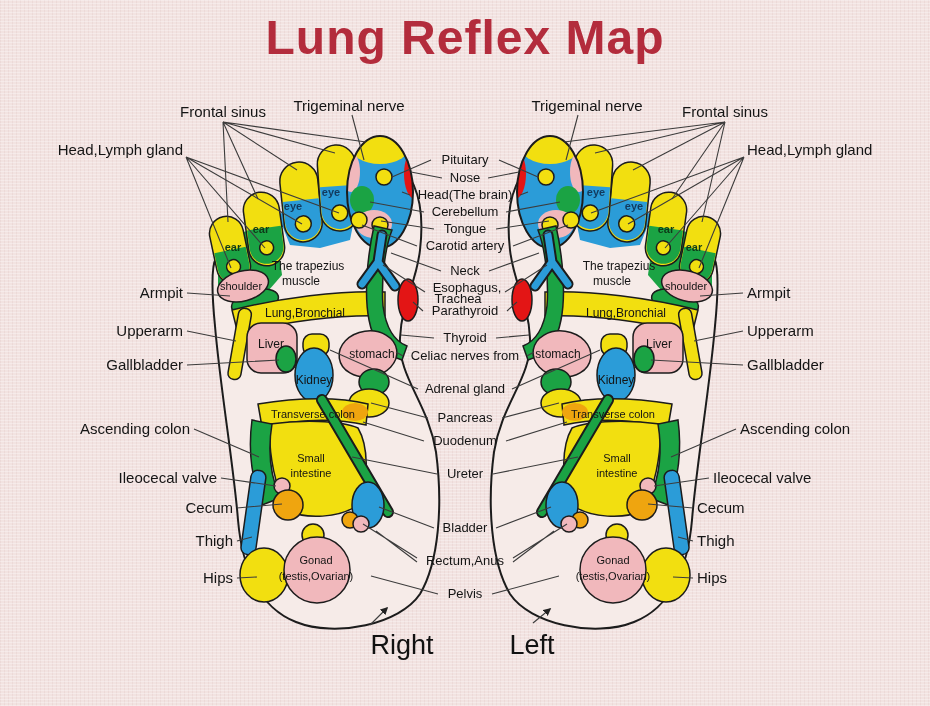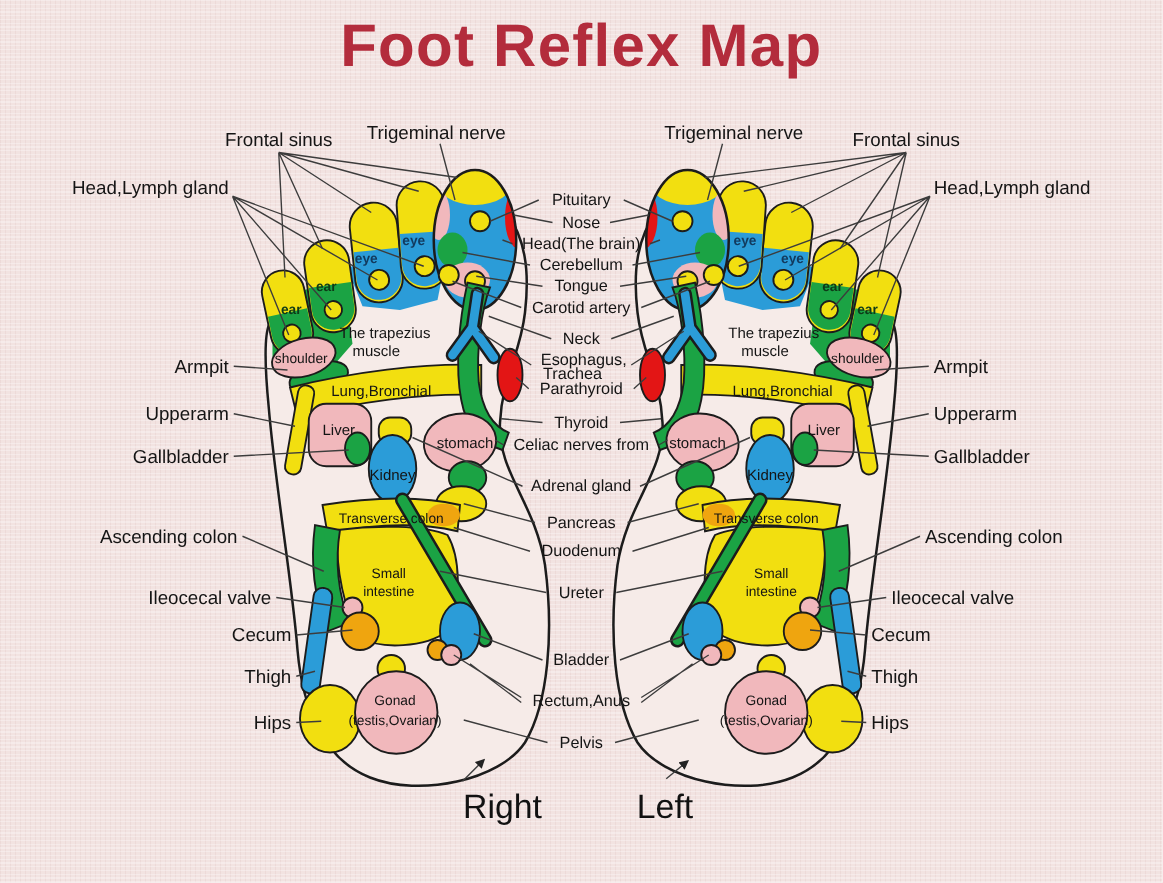--- a/index.html
+++ b/index.html
@@ -34,21 +34,21 @@
   .f-pink{fill:#f1b8bc;}
   .f-red{fill:#e31515;}
   .f-orange{fill:#efa50f;}
   .f-sole{fill:#f6ebe8;}
   .f-none{fill:none;}
 </style>
 </head>
 <body>
 
 <div class="stage">
-  <h1 class="title">Foot Reflex Map</h1>
+  <h1 class="title">Lung Reflex Map</h1>
 
   <svg class="diagram" width="930" height="706" viewBox="0 0 930 706">
 
     <defs>
       <marker id="ah" viewBox="0 0 10 10" refX="8" refY="5" markerWidth="7" markerHeight="7" orient="auto-start-reverse">
         <path d="M0,0 L10,5 L0,10 z" fill="#222"></path>
       </marker>
       <clipPath id="bigtoeclip">
           <ellipse cx="380" cy="192" rx="33" ry="56"></ellipse>
         </clipPath>

